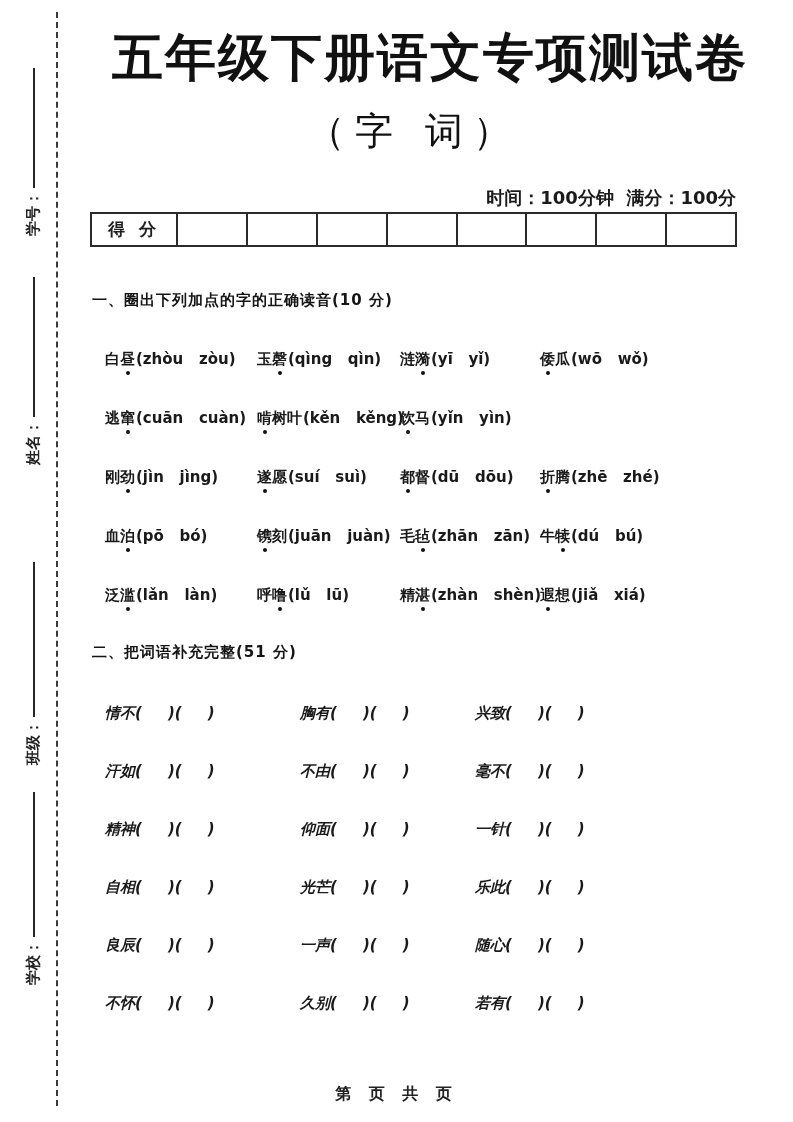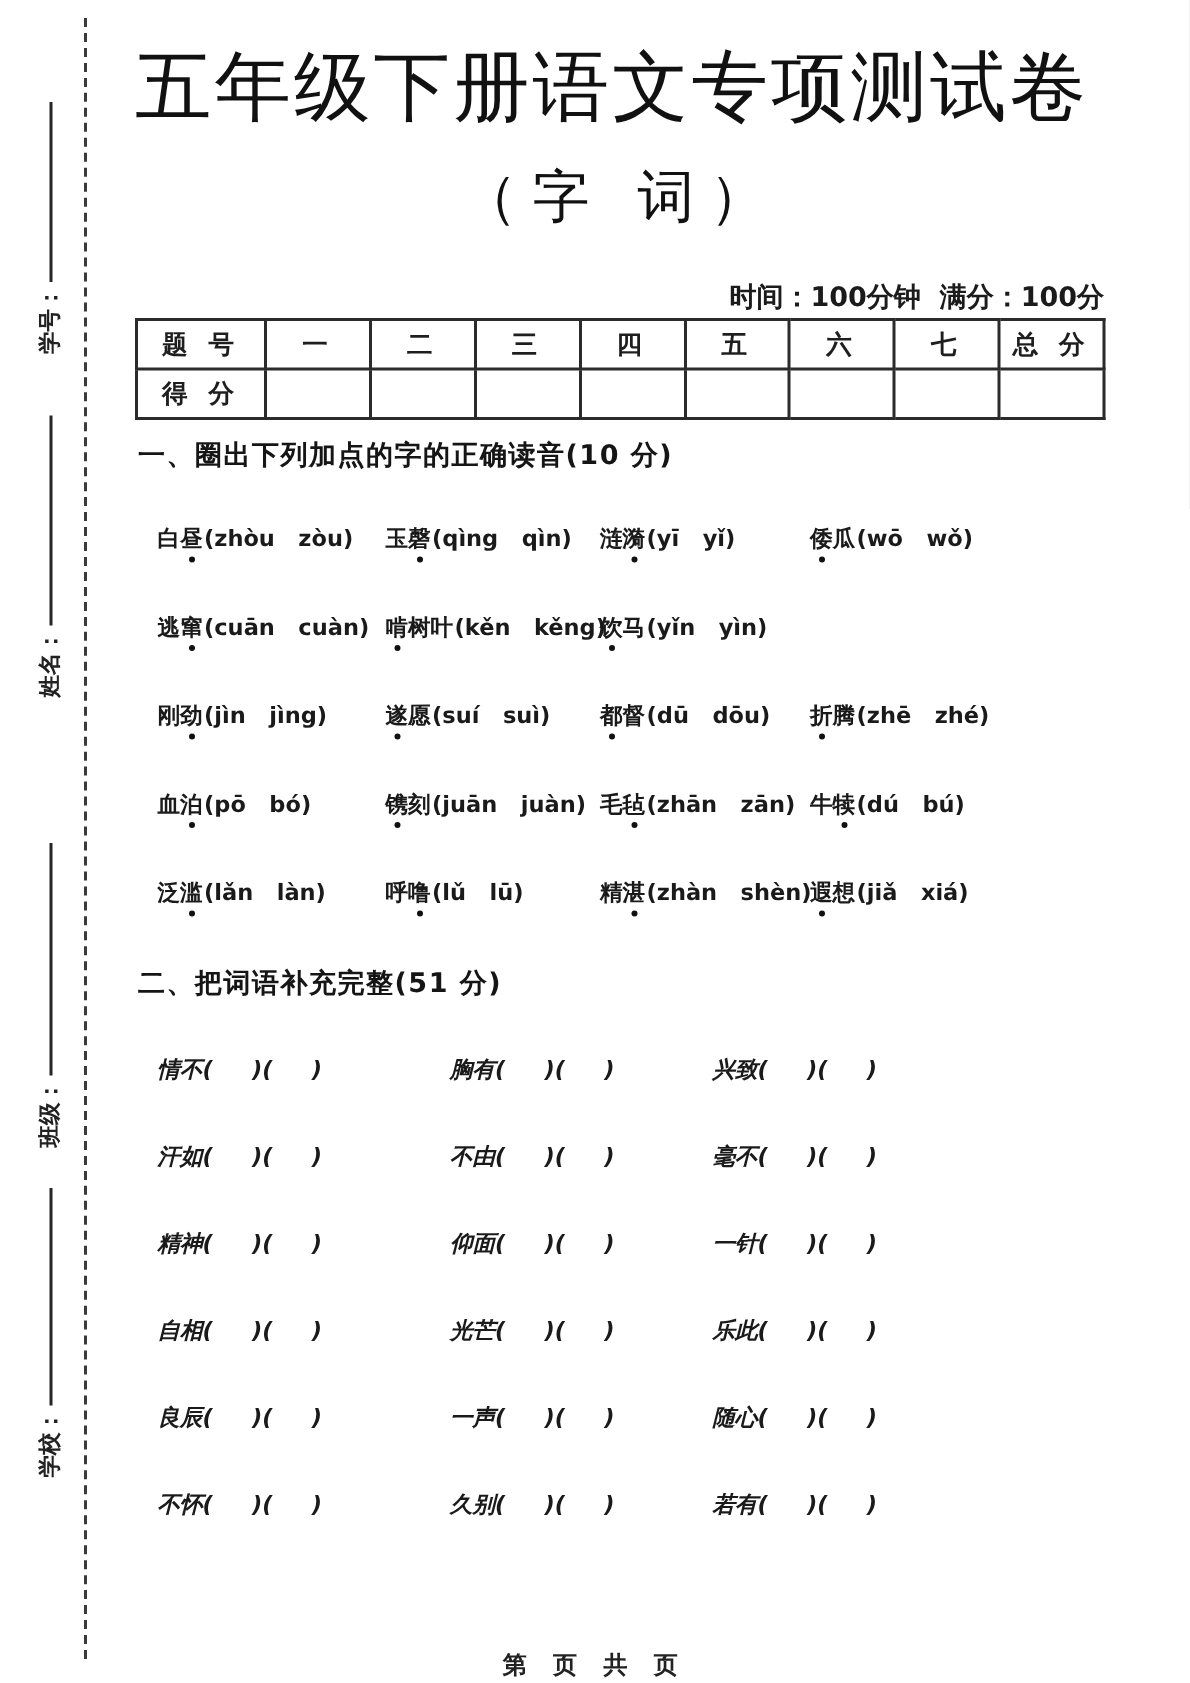--- a/index.html
+++ b/index.html
@@ -21,22 +21,22 @@
     font-size:15px; font-weight:700; color:#222;
   }
   .side-line {
     display:inline-block; border-bottom:2px solid #262626;
     margin-left:3px; transform:translateY(-3px);
   }
 
   
   .content { position:absolute; left:90px; top:0; width:648px; }
   .title {
-    position:absolute; left:0; top:24px; width:648px; 
-    font-size:51px; font-weight:400; letter-spacing:2px; color:#111;
+    position:absolute; left:16px; top:24px; width:648px; text-align:center;
+    font-size:51px; font-weight:700; letter-spacing:2px; color:#111;
   }
   .subtitle {
     position:absolute; left:0; top:106px; width:648px; text-align:center;
     font-size:38px; font-weight:400; letter-spacing:10px; color:#111;
   }
   .exam-info {
     position:absolute; right:2px; top:186px;
     font-size:18px; font-weight:700; white-space:pre;
   }
 
@@ -46,21 +46,21 @@
     border-collapse:collapse; table-layout:fixed;
   }
   .score-table td {
     border:2px solid #2b2b2b; height:33px; text-align:center;
     font-size:17px; font-weight:700; letter-spacing:4px; color:#1e1e1e;
   }
   .score-table td.lbl { width:86px; }
 
   
   .sec-heading {
-    position:absolute; left:2px; font-size:18px; font-weight:700;
+    position:absolute; left:2px; font-size:15px; font-weight:700;
     letter-spacing:1px; color:#151515; white-space:pre;
   }
 
   
   .s1rows { position:absolute; left:0; top:330px; width:648px; }
   .s1row {
     display:grid; grid-template-columns:152px 143px 140px auto;
     height:59px; align-items:center; padding-left:15px;
   }
   
@@ -77,21 +77,21 @@
     content:""; position:absolute; left:50%; bottom:-6px;
     width:4px; height:4px; border-radius:50%; background:#111;
     transform:translateX(-50%);
   }
   .py { font-weight:700; margin-left:1px; white-space:pre; }
   .blanks { font-weight:700; white-space:pre; }
 
   
   .footer {
     position:absolute; left:0; top:1084px; width:793px; text-align:center;
-    font-size:16px; font-weight:700; letter-spacing:6px; color:#222;margin-top:16px;
+    font-size:16px; font-weight:700; letter-spacing:6px; color:#222;
   }
 </style>
 </head>
 <body>
 
 <div class="page">
 
   <div class="fold-line"></div>
 
   <div class="side-field" style="top:236px">
@@ -108,31 +108,20 @@
   </div>
 
   <div class="content">
 
     <div class="title">五年级下册语文专项测试卷</div>
     <div class="subtitle">（字 词）</div>
     <div class="exam-info">时间：100分钟  满分：100分</div>
 
     <table class="score-table">
       <tbody>
-          <tr>
-        <td class="lbl">题 号</td>
-        <td>一</td>
-        <td>二</td>
-        <td>三</td>
-        <td>四</td>
-        <td>五</td>
-        <td>六</td>
-        <td>七</td>
-        <td>总 分</td>
-      </tr>
       <tr>
         <td class="lbl">得 分</td>
         <td></td>
         <td></td>
         <td></td>
         <td></td>
         <td></td>
         <td></td>
         <td></td>
         <td></td>

